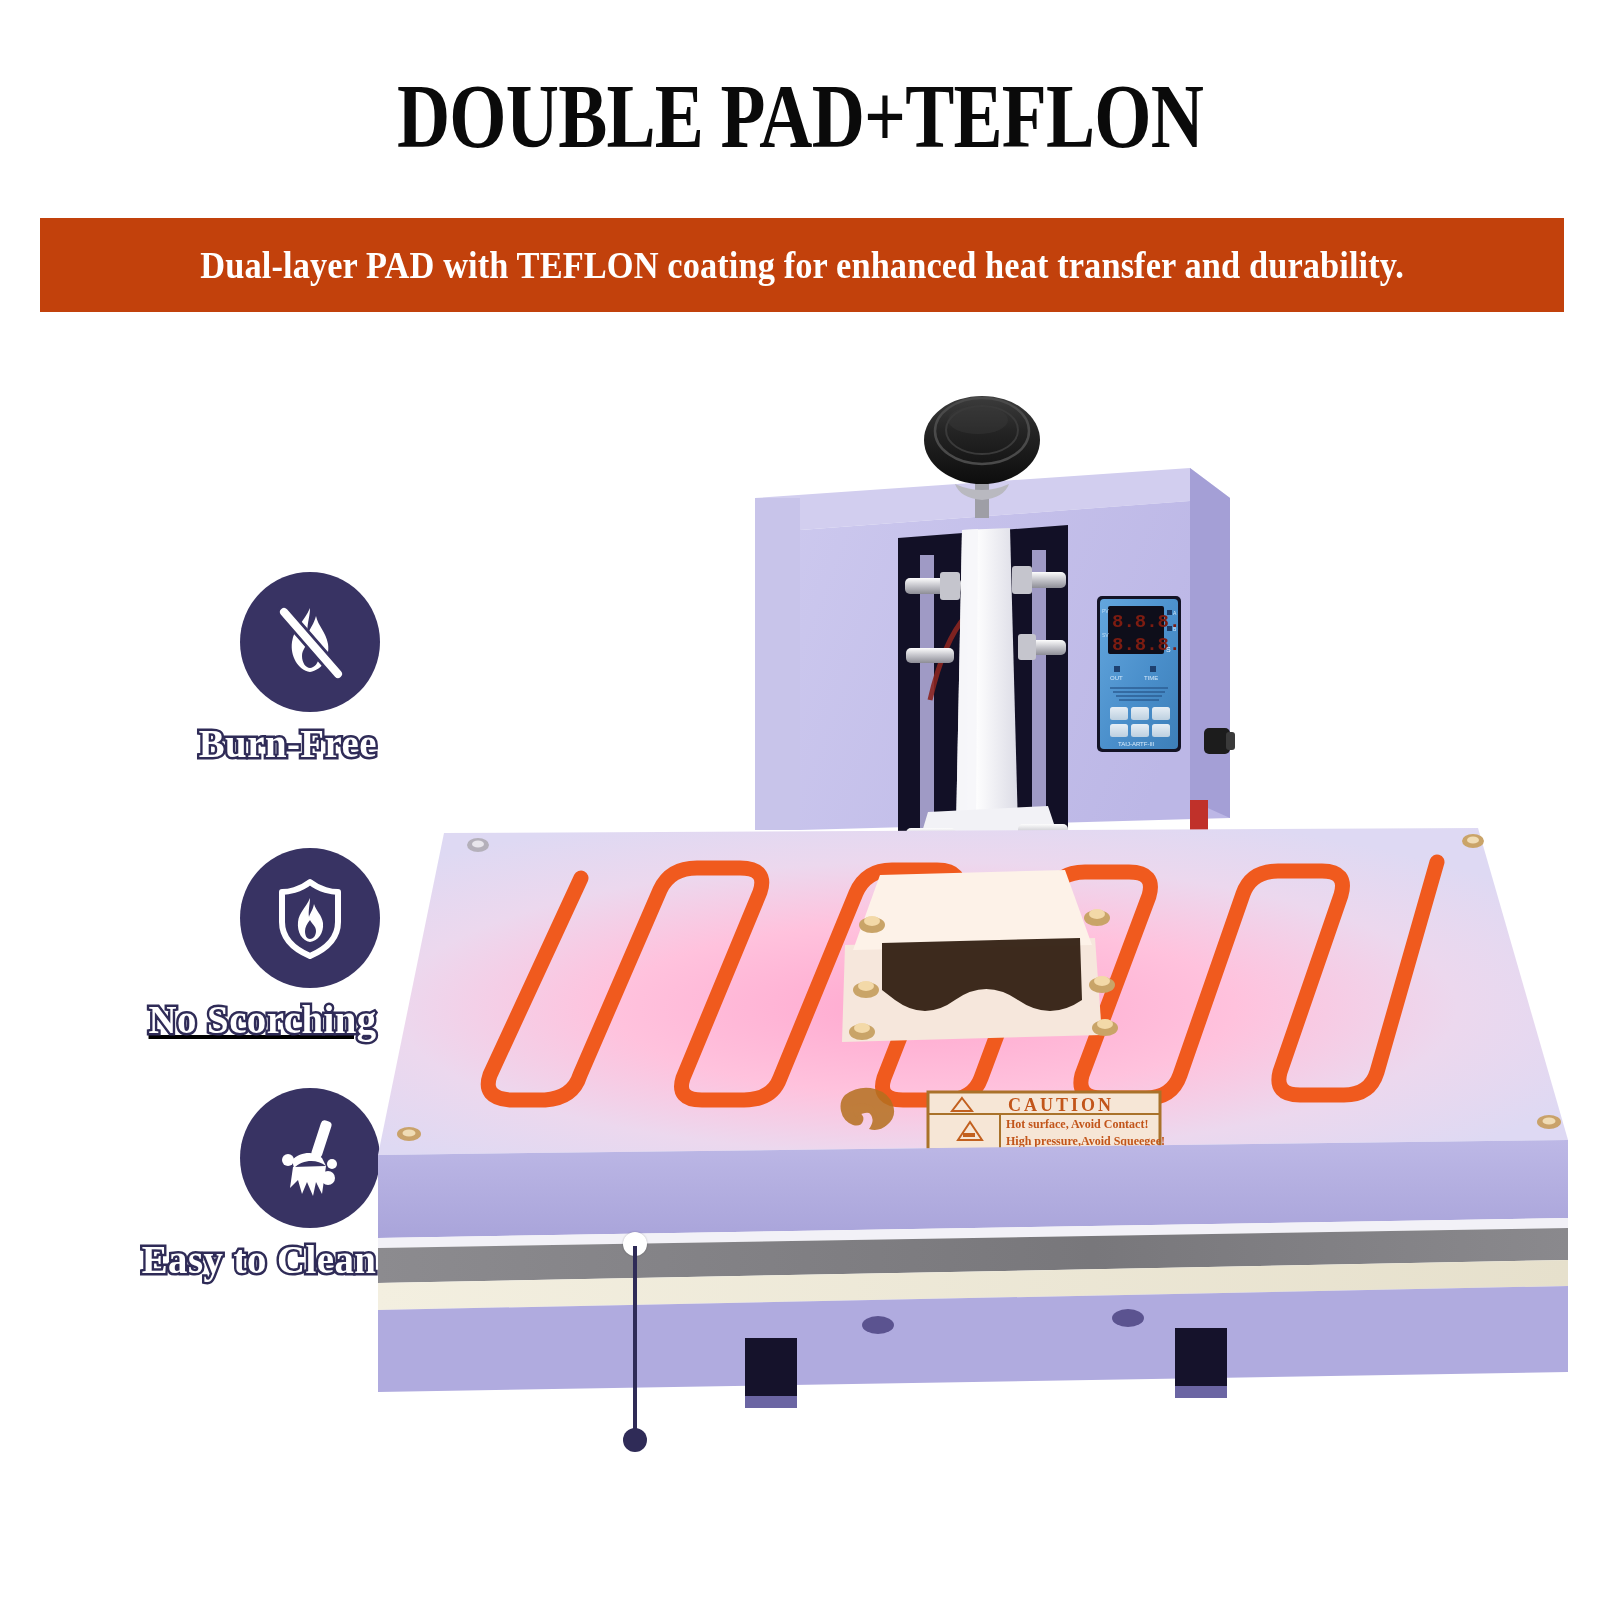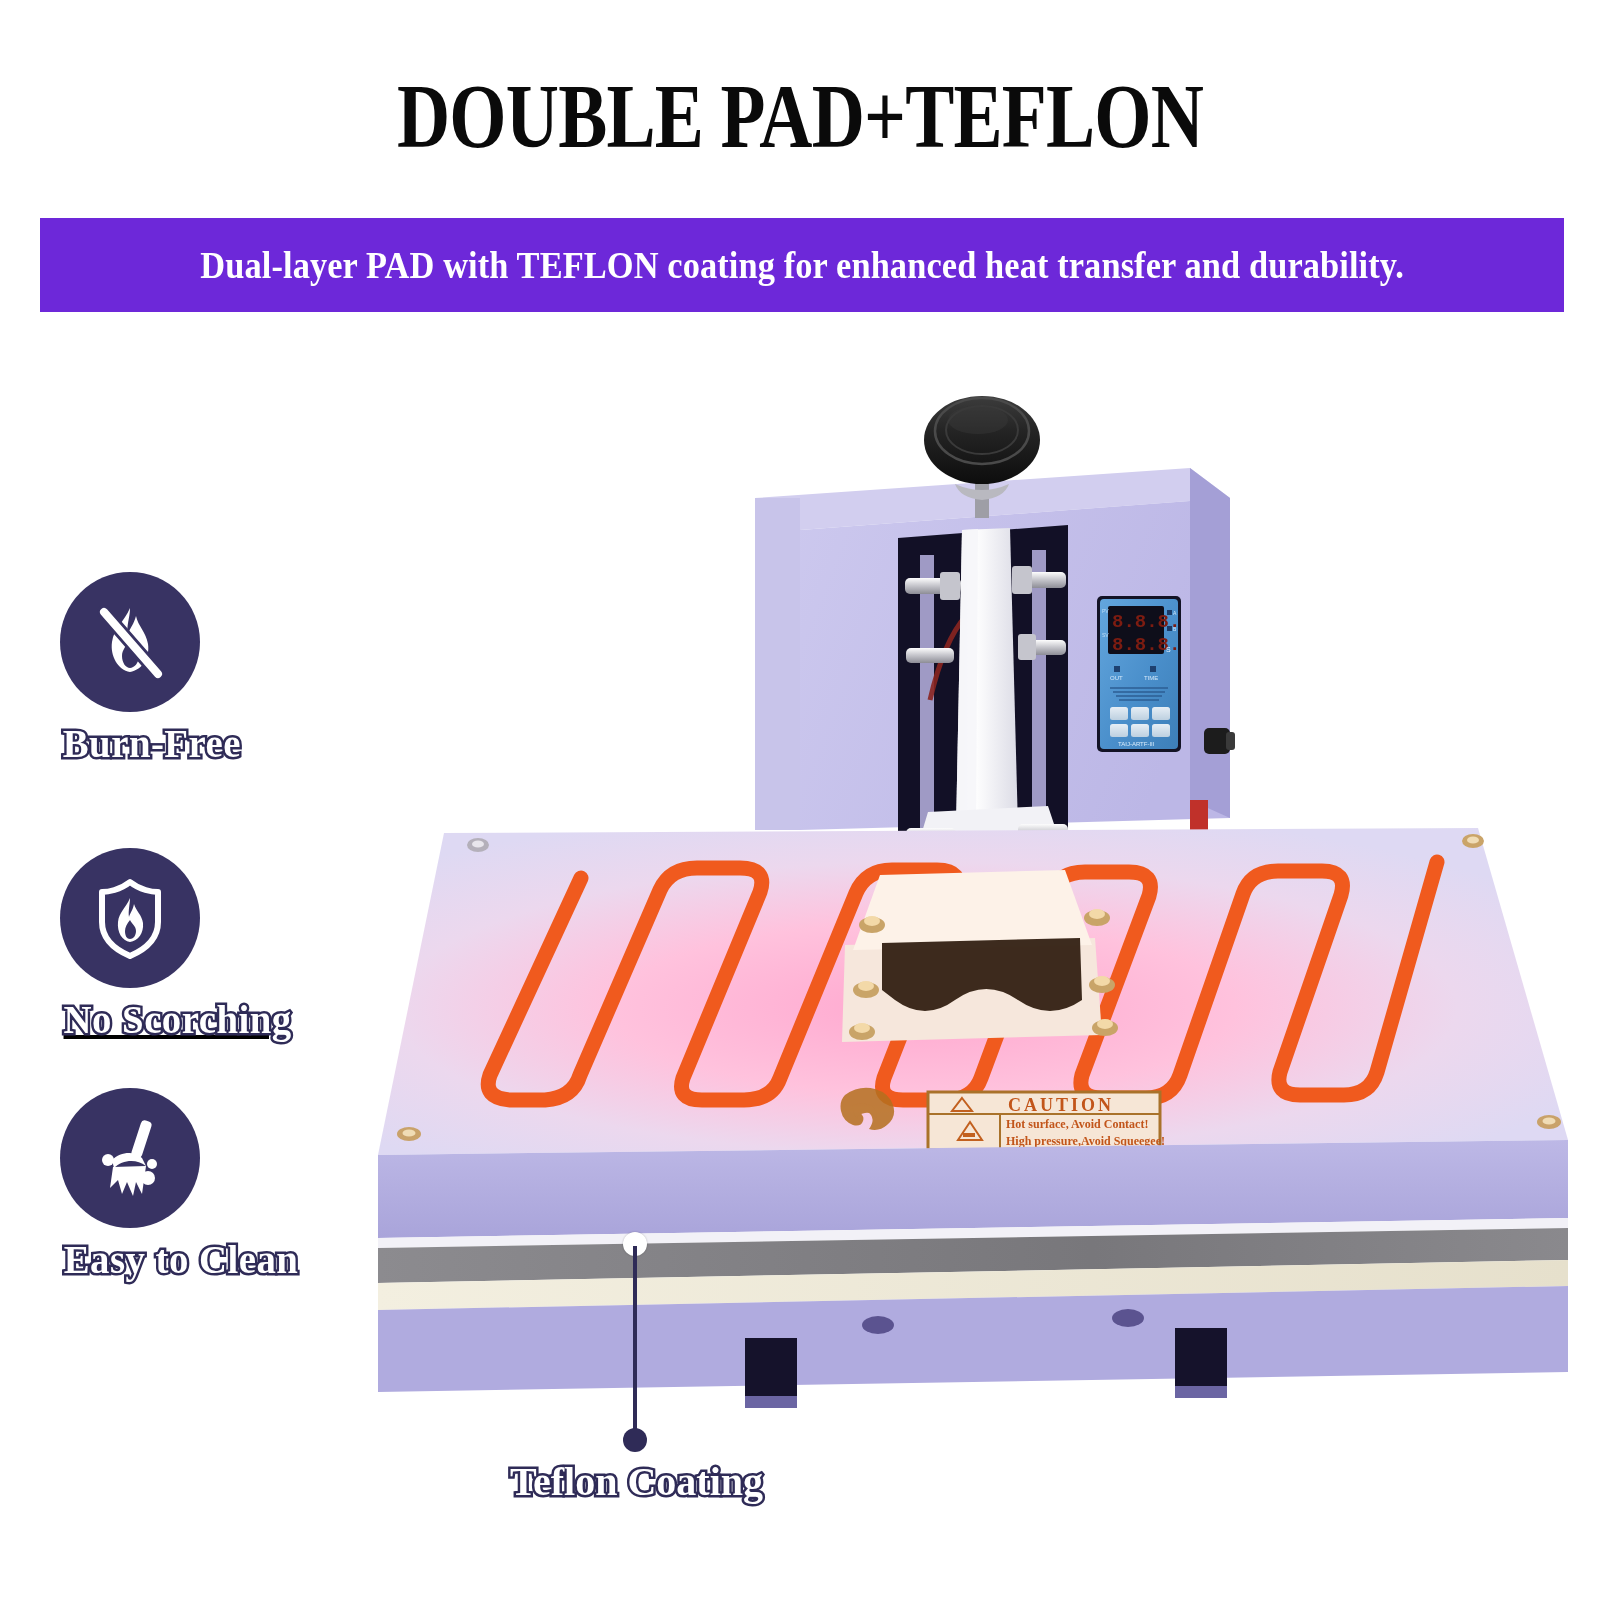--- a/index.html
+++ b/index.html
@@ -30,21 +30,21 @@
     white-space: nowrap;
     line-height: 1.05;
   }
 
   #subtitle-band {
     position: absolute;
     left: 40px;
     top: 218px;
     width: 1524px;
     height: 94px;
-    background: #6d28d9;
+    background: #c2410c;
     display: flex;
     align-items: center;
     justify-content: center;
   }
   #subtitle-text {
     font-family: "Liberation Serif", serif;
     font-weight: bold;
     font-size: 37px;
     color: #ffffff;
     transform: scaleX(0.93);
@@ -52,21 +52,21 @@
     letter-spacing: 0.1px;
   }
 
   
   .badge {
     position: absolute;
     left: 60px;
     width: 320px;
     display: flex;
     flex-direction: column;
-    align-items: flex-start;
+    align-items: flex-end;
   }
   #badge-burn-free   { top: 572px; }
   #badge-no-scorch   { top: 848px; text-decoration: underline; }
   #badge-easy-clean  { top: 1088px; }
 
   .badge-circle {
     width: 140px;
     height: 140px;
     border-radius: 50%;
     background: #383363;
@@ -468,14 +468,13 @@
     <rect x="745" y="1396" width="52" height="12" fill="#6b65a3"></rect>
     <rect x="1175" y="1328" width="52" height="70" fill="#15122b"></rect>
     <rect x="1175" y="1386" width="52" height="12" fill="#6b65a3"></rect>
   </g>
 </svg>
 
 <div id="callout-teflon">
   <div id="callout-dot-top"></div>
   <div id="callout-line"></div>
   <div id="callout-dot-bottom"></div>
-  <div id="callout-label">Teflon Coating</div>
 </div>
 
 </body></html>

